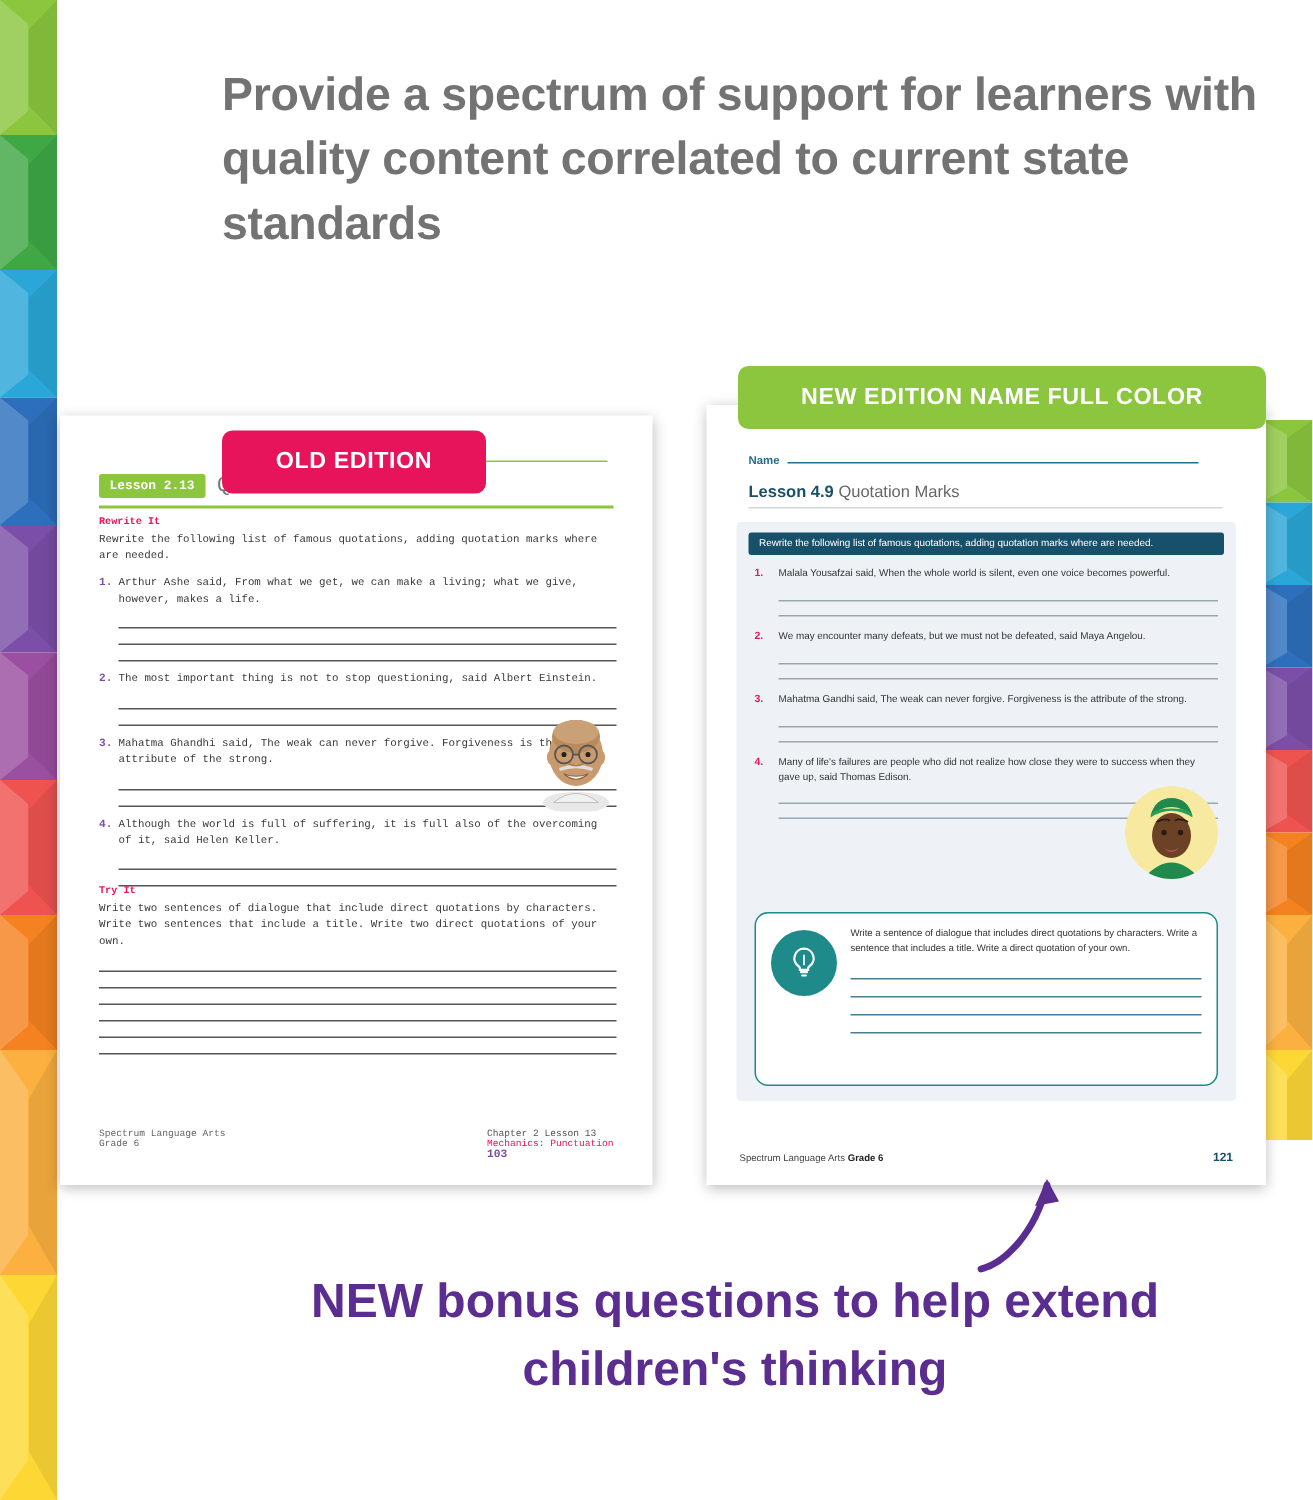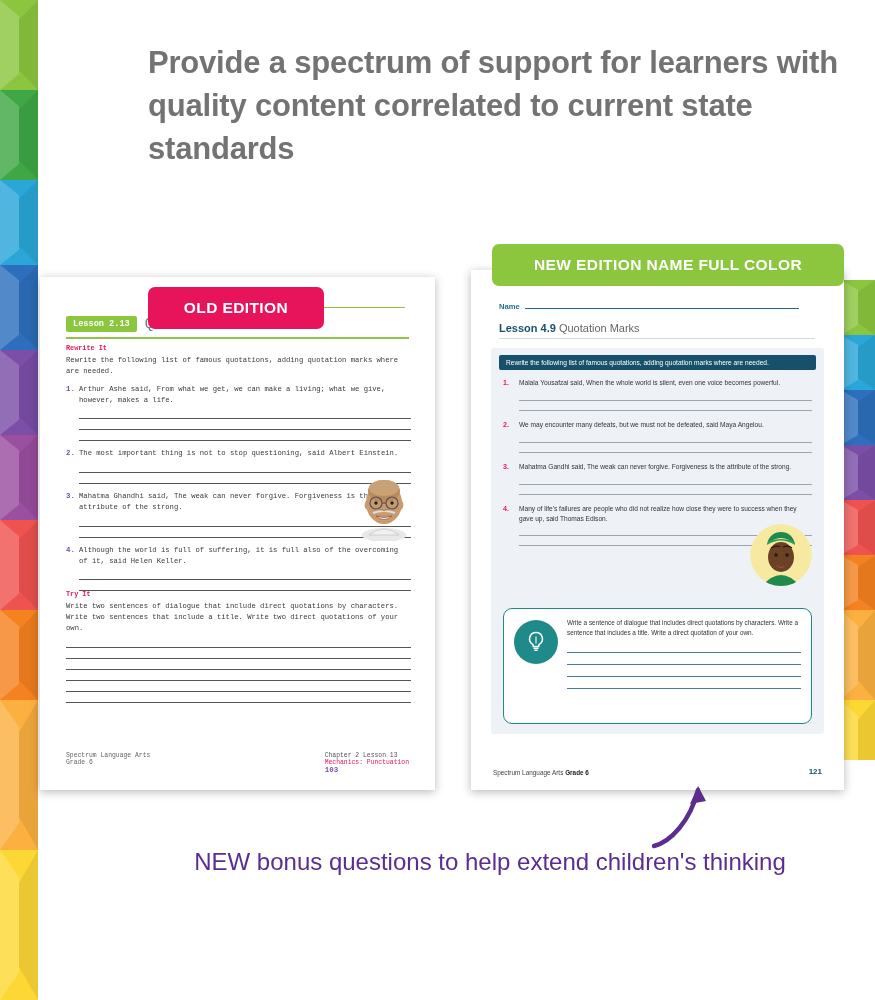--- a/index.html
+++ b/index.html
@@ -120,21 +120,21 @@
   .new-footer .src b { color:#222; }
   .new-footer .pg { font-size:8px; font-weight:bold; color:#17506b; }
 
   
   .portrait-old { position:absolute; right:16px; top:192px; width:70px; height:72px; }
   .portrait-new { position:absolute; right:12px; top:176px; width:62px; height:62px; border-radius:50%; overflow:hidden; }
 
   
   .caption {
     position:absolute; left:170px; top:845px; width:640px; text-align:center;
-    color:#5b2d90; font-weight:normal; font-size:24px; line-height:1.4;
+    color:#5b2d90; font-weight:bold; font-size:32px; line-height:1.4;
   }
   .arrow { position:absolute; left:640px; top:780px; width:80px; height:70px; }
 </style>
 </head>
 <body>
 
 <div class="strip left">
   <div class="seg" style="height:90px;  background:#8cc63f;"></div>
   <div class="seg" style="height:90px;  background:#3fa845;"></div>
   <div class="seg" style="height:85px;  background:#2aa7d8;"></div>

